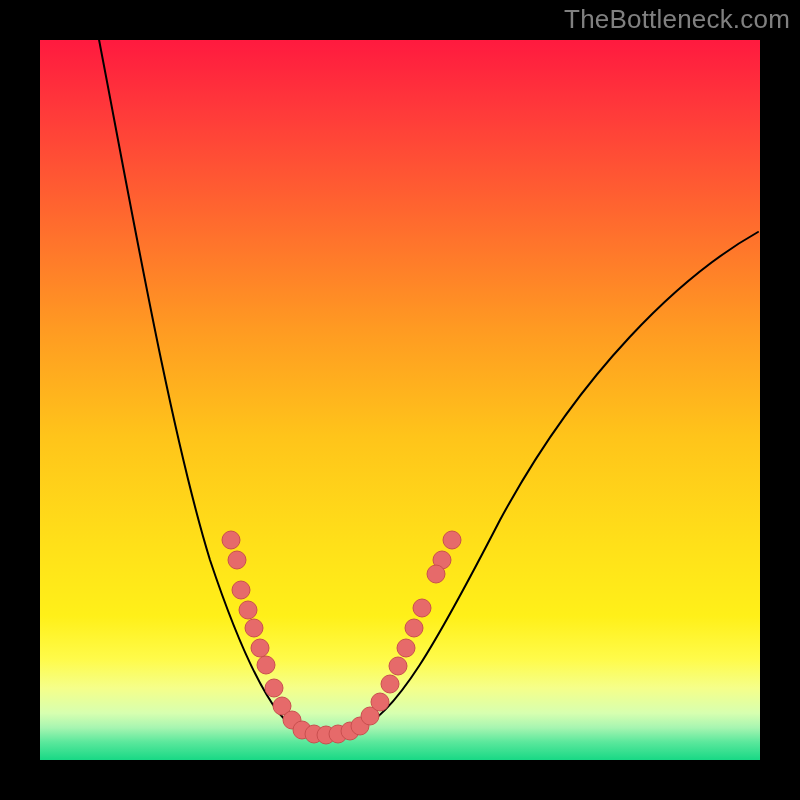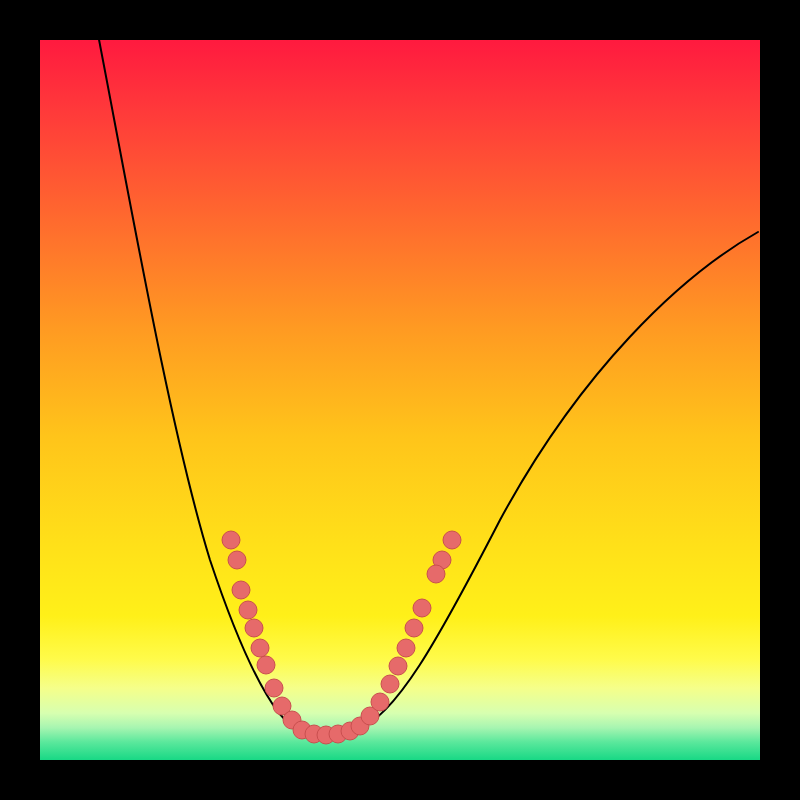--- a/index.html
+++ b/index.html
@@ -31,20 +31,21 @@
   svg {
     position: absolute;
     left: 0;
     top: 0;
   }
 </style>
 </head>
 <body>
 
 <div class="frame">
+  <div class="watermark">TheBottleneck.com</div>
 
   <svg id="chart" width="800" height="800" viewBox="0 0 800 800">
     <defs>
       <linearGradient id="bg-grad" x1="0" y1="0" x2="0" y2="1">
           <stop offset="0%" stop-color="#ff1a3f"></stop>
           <stop offset="10%" stop-color="#ff3a3a"></stop>
           <stop offset="25%" stop-color="#ff6a2e"></stop>
           <stop offset="40%" stop-color="#ff9a22"></stop>
           <stop offset="55.00000000000001%" stop-color="#ffc41a"></stop>
           <stop offset="70%" stop-color="#ffe019"></stop>

